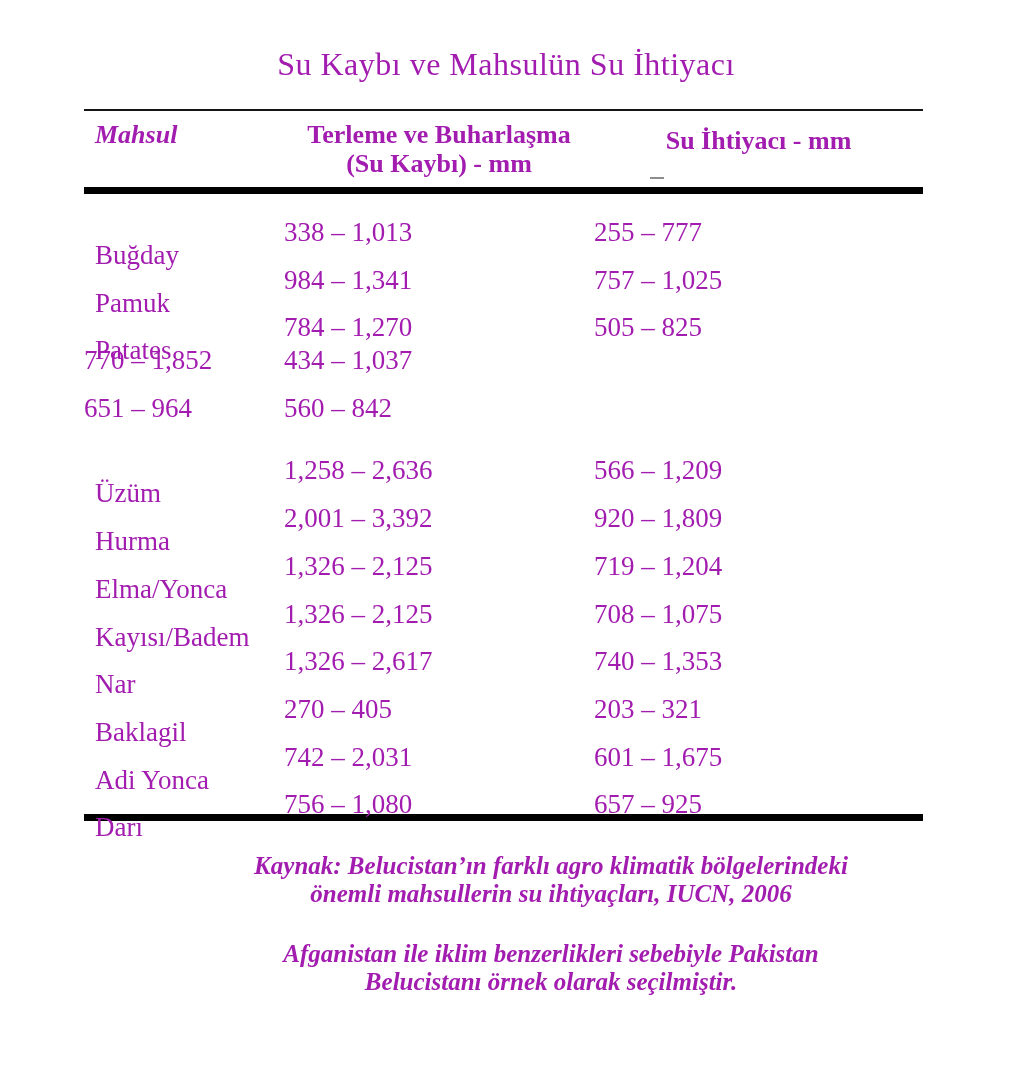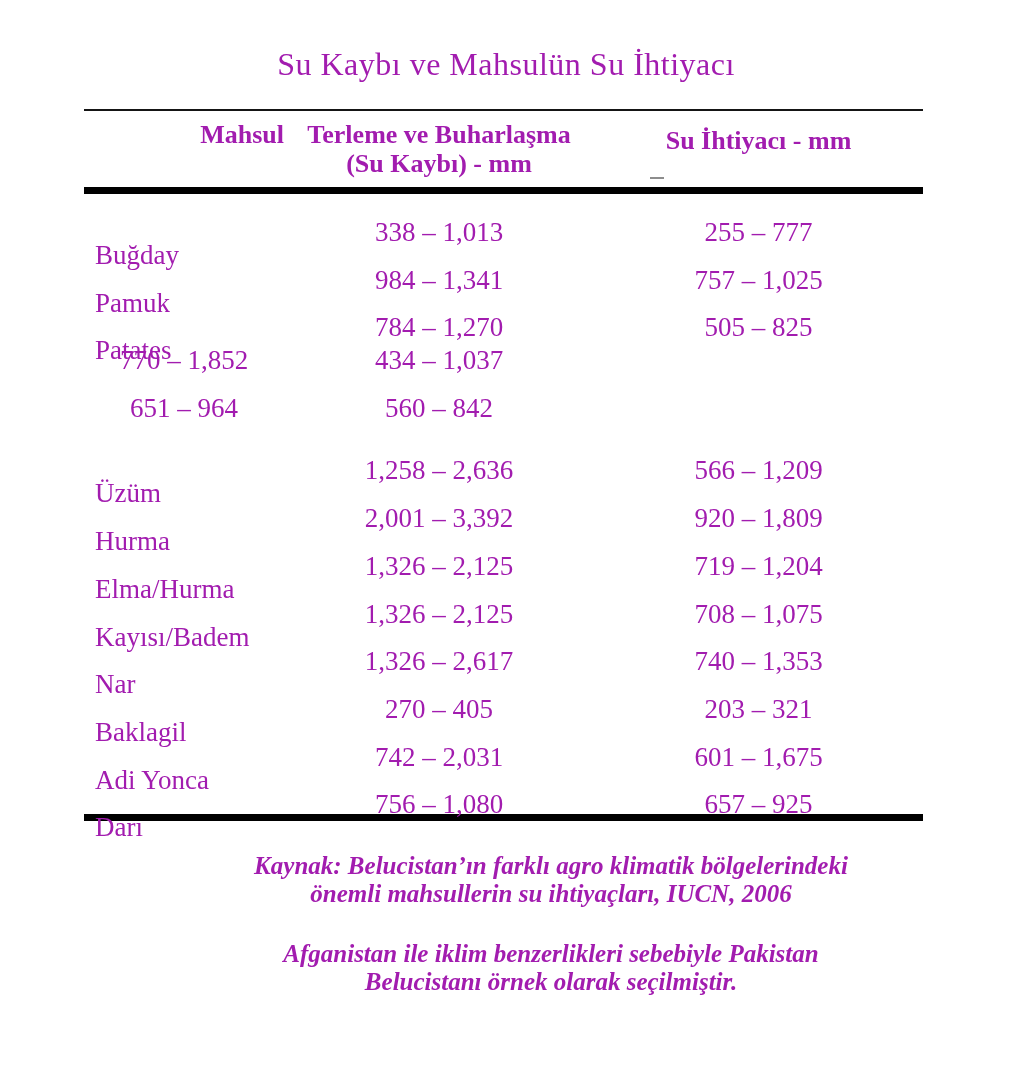--- a/index.html
+++ b/index.html
@@ -33,35 +33,35 @@
     display: grid;
     grid-template-columns: 200px 310px 1fr;
     border-top: 2px solid #151515;
     border-bottom: 7px solid #000000;
     height: 85px;
     font-weight: 700;
     font-size: 26px;
     line-height: 1.12;
   }
   .th { padding-top: 9px; }
-  .th.crop { text-align: right; padding-left: 11px; }
+  .th.crop { text-align: left; padding-left: 11px; font-style: italic; }
   .th.center { text-align: center; }
   .th.need { padding-top: 15px; }
   .tbody {
     border-bottom: 7px solid #000000;
     font-size: 27px;
   }
   .trow {
     display: grid;
     grid-template-columns: 200px 310px 1fr;
     height: 47.7px;
     align-items: center;
   }
   .td.crop { text-align: left; padding-left: 11px; margin-top: 46px; }
-  .td.num { text-align: center; }
+  .td.num { }
   .stray-dash {
     position: absolute;
     left: 650px;
     top: 177px;
     width: 14px;
     height: 2px;
     background: #8d8d8d;
   }
   .notes {
     position: absolute;
@@ -122,21 +122,21 @@
         <div class="td crop">Üzüm</div>
         <div class="td num">1,258 – 2,636</div>
         <div class="td num">566 – 1,209</div>
       </div>
       <div class="trow">
         <div class="td crop">Hurma</div>
         <div class="td num">2,001 – 3,392</div>
         <div class="td num">920 – 1,809</div>
       </div>
       <div class="trow">
-        <div class="td crop">Elma/Hurma</div>
+        <div class="td crop">Elma/Yonca</div>
         <div class="td num">1,326 – 2,125</div>
         <div class="td num">719 – 1,204</div>
       </div>
       <div class="trow">
         <div class="td crop">Kayısı/Badem</div>
         <div class="td num">1,326 – 2,125</div>
         <div class="td num">708 – 1,075</div>
       </div>
       <div class="trow">
         <div class="td crop">Nar</div>

